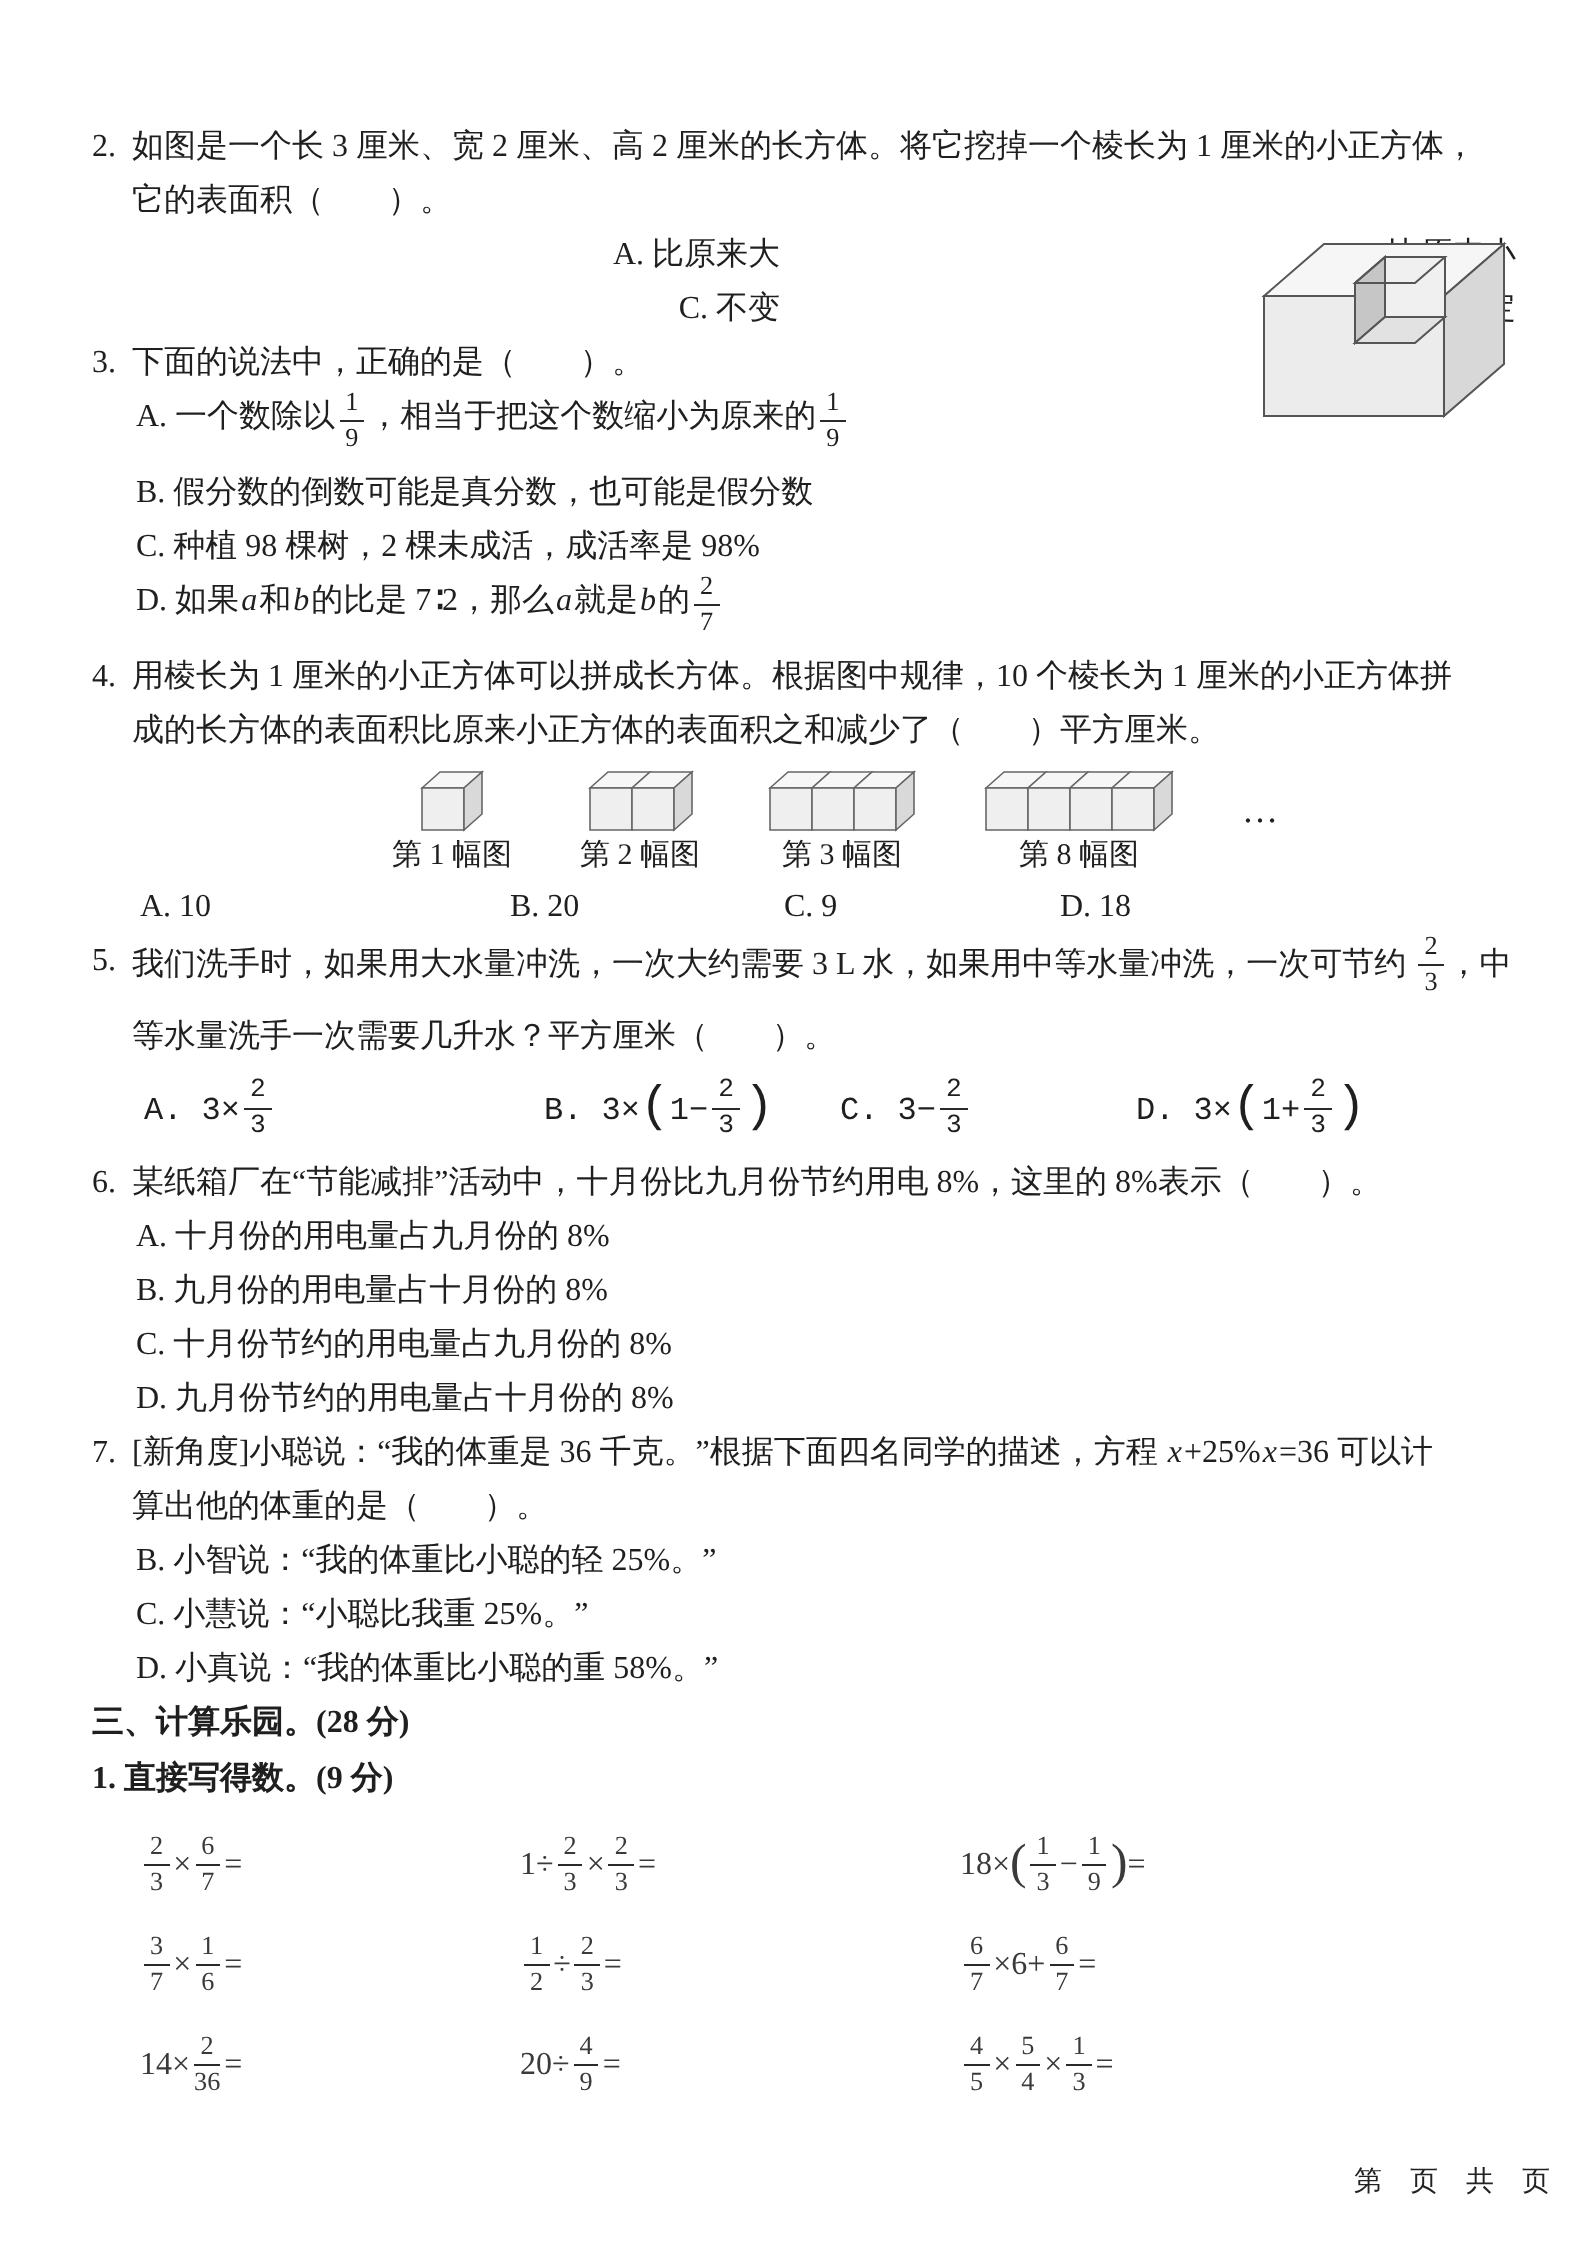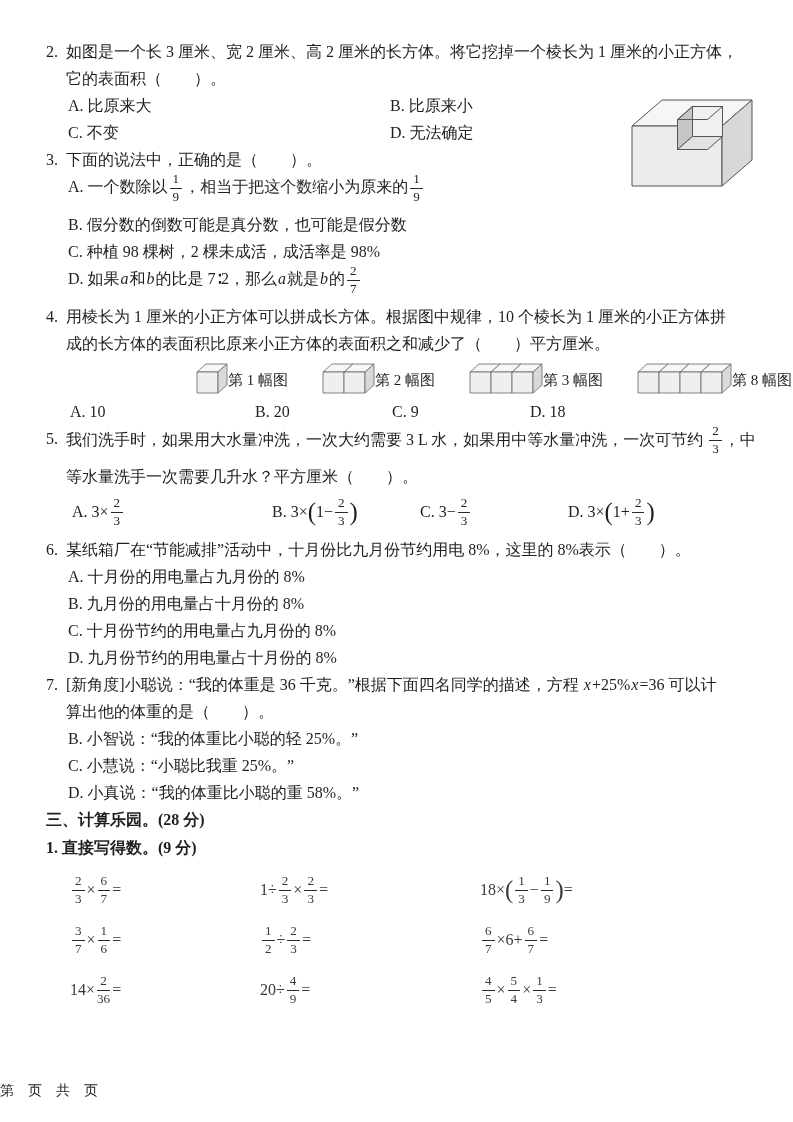--- a/index.html
+++ b/index.html
@@ -1,52 +1,52 @@
 <!DOCTYPE html>
 <html><head>
 <meta charset="utf-8">
 <style>
   html,body{margin:0;padding:0;}
   body{
     width:793px;height:1122px;background:#ffffff;position:relative;
     font-family:"Liberation Serif","DejaVu Serif",serif;
     color:#1f1f1f;font-size:16px;overflow:hidden;
   }
-  .content{position:absolute;left:46px;top:38px;width:712px;}
+  .content{position:absolute;left:46px;top:60px;width:712px;}
   .nowrap{white-space:nowrap;}
   .qline{line-height:27px;}
   .qnum{display:inline-block;width:20px;}
   .indent{padding-left:20px;}
   .optline{padding-left:22px;line-height:27px;}
   .mathline{padding-left:22px;line-height:27px;display:flex;min-height:38px;}
   
-  .opts2{display:grid;grid-template-columns:322px 1fr;padding-left:22px;line-height:27px;}
+  .opts2{display:grid;grid-template-columns:322px 1fr;padding-left:22px;line-height:27px;text-align:right;}
   .opts4a{display:grid;grid-template-columns:185px 137px 138px 1fr;padding-left:24px;line-height:27px;}
-  .opts4b{display:grid;grid-template-columns:200px 148px 148px 1fr;padding-left:26px;align-items:center;min-height:46px;}
+  .opts4b{display:grid;grid-template-columns:200px 148px 148px 1fr;padding-left:26px;align-items:center;min-height:46px;font-family:Liberation Mono, monospace;}
   
   .frac{display:inline-flex;flex-direction:column;align-items:center;vertical-align:middle;
         line-height:1.12;font-size:0.82em;margin:0 2px;position:relative;top:-1px;}
   .frac .num{padding:0 3px 1px;border-bottom:1.2px solid #2a2a2a;}
   .frac .den{padding-top:1px;}
   .bigp{font-size:1.55em;font-weight:400;vertical-align:middle;line-height:0;position:relative;top:-1px;}
   i{font-style:italic;padding:0 1px;}
   
   .figrow{display:flex;align-items:flex-end;gap:34px;margin:6px 0 2px 150px;}
-  .figitem{display:flex;flex-direction:row;align-items:center;justify-content:flex-end;}
+  .figitem{display:flex;flex-direction:column;align-items:center;justify-content:flex-end;}
   .figitem svg{margin-bottom:2px;}
   .figlabel{font-size:15px;line-height:20px;}
   .figdots{align-self:flex-start;margin-top:10px;font-size:18px;letter-spacing:2px;}
   
   .cuboid{position:absolute;left:572px;top:50px;}
   
   .secline{line-height:28px;font-weight:bold;}
   .calcgrid{display:grid;grid-template-columns:190px 220px 1fr;padding-left:24px;
             grid-auto-rows:50px;align-items:center;color:#3a3a3a;margin-top:4px;}
   
-  .footer{position:absolute;left:0;right:0;top:1082px;text-align:left;
+  .footer{position:absolute;left:0;right:18px;top:1082px;text-align:right;
           font-family:"Liberation Sans","DejaVu Sans",sans-serif;font-size:14px;color:#222;}
   .qblock{margin:0;}
 </style>
 </head>
 <body>
 
 <div class="content">
 
   <section class="qblock">
     <div class="qline nowrap"><span class="qnum">2.</span><span>如图是一个长 3 厘米、宽 2 厘米、高 2 厘米的长方体。将它挖掉一个棱长为 1 厘米的小正方体，</span></div>

